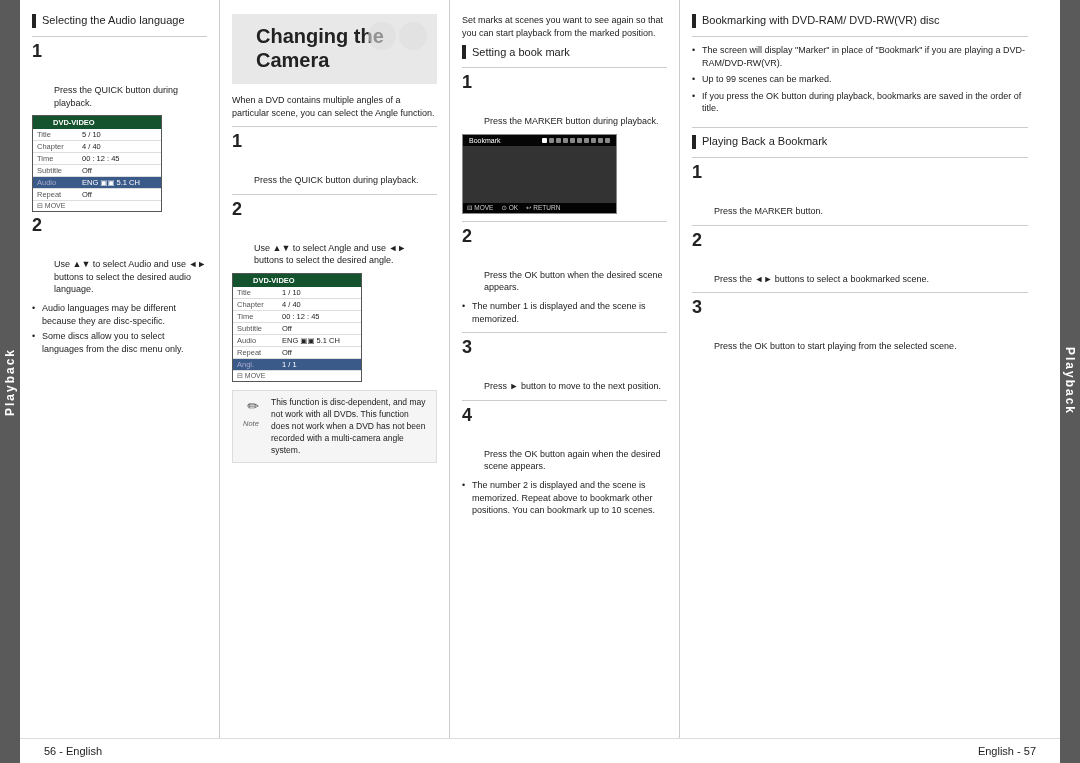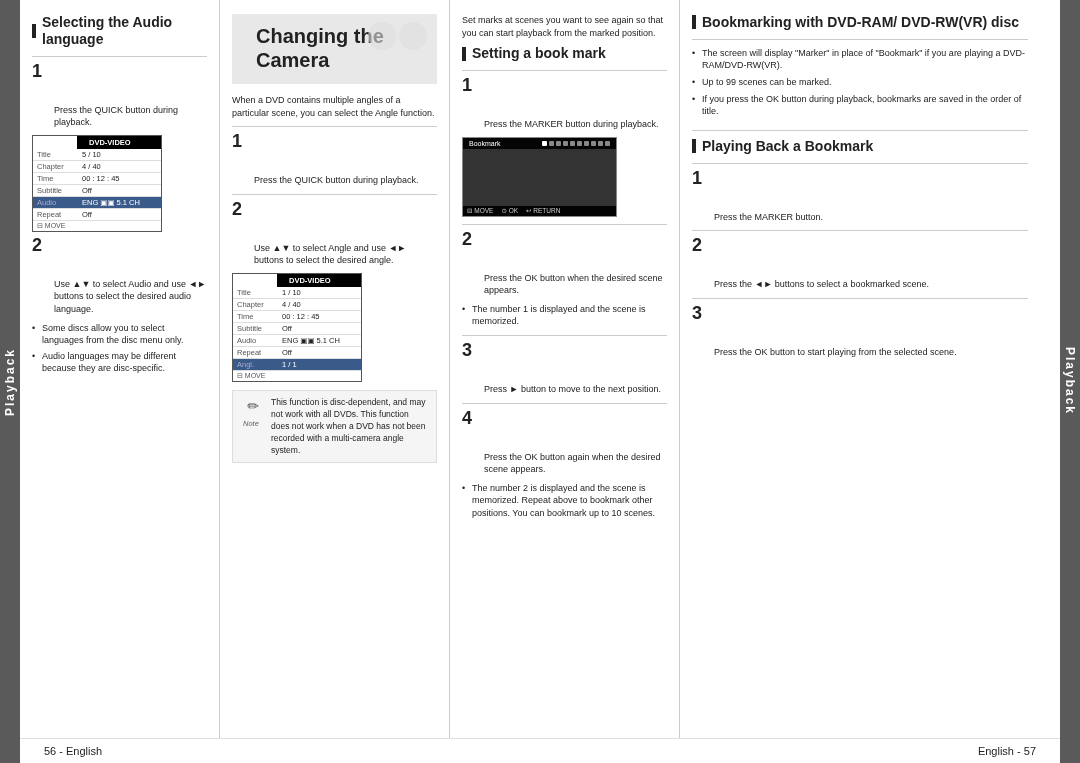--- a/index.html
+++ b/index.html
@@ -86,22 +86,22 @@
       margin-bottom: 8px;
     }
     .section-bar {
       width: 4px;
       height: 14px;
       background: #222;
       margin-right: 6px;
       flex-shrink: 0;
     }
     .section-heading-text {
-      font-size: 14px;
-      font-weight: bold;
+      font-size: 11px;
+      font-weight: normal;
       line-height: 1.2;
     }
 
     
     .title-decoration {
       position: absolute;
       right: 0;
       top: -2px;
       display: flex;
       gap: 3px;
@@ -165,26 +165,25 @@
 
     
     .dvd-screen {
       border: 1px solid #555;
       background: #fff;
       margin: 6px 0;
       font-size: 7px;
       width: 130px;
     }
     .dvd-header {
-      background: #000000;
+      background: #14532d;
       color: #fff;
       font-size: 7.5px;
       font-weight: bold;
-      padding: 2px 12px;
-      margin-left: 44px;
+      padding: 2px 20px;
     }
     .dvd-row {
       display: flex;
       border-bottom: 1px solid #ddd;
       padding: 1px 4px;
       align-items: center;
       font-size: 7.5px;
     }
     .dvd-row.selected {
       background: #3a5a8a;
@@ -366,22 +365,22 @@
           </div>
           <div class="dvd-footer">
             <span>⊟ MOVE</span>
           </div>
         </div>
 
         <div class="step-row">
           <span class="step-num">2</span>
           <span class="step-text">Use ▲▼ to select Audio and use ◄► buttons to select the desired audio language.</span>
         </div>
+        <div class="bullet-text">Audio languages may be different because they are disc-specific.</div>
         <div class="bullet-text">Some discs allow you to select languages from the disc menu only.</div>
-        <div class="bullet-text">Audio languages may be different because they are disc-specific.</div>
       </div>
 
       <div class="col col-2">
         <div class="col-title-area">
           <div style="position:relative">
             <div style="font-size:20px;font-weight:bold;line-height:1.2;">
               <span>Changing the Camera</span>
             </div>
             <div class="title-decoration">
               <div class="circle-deco"></div>

